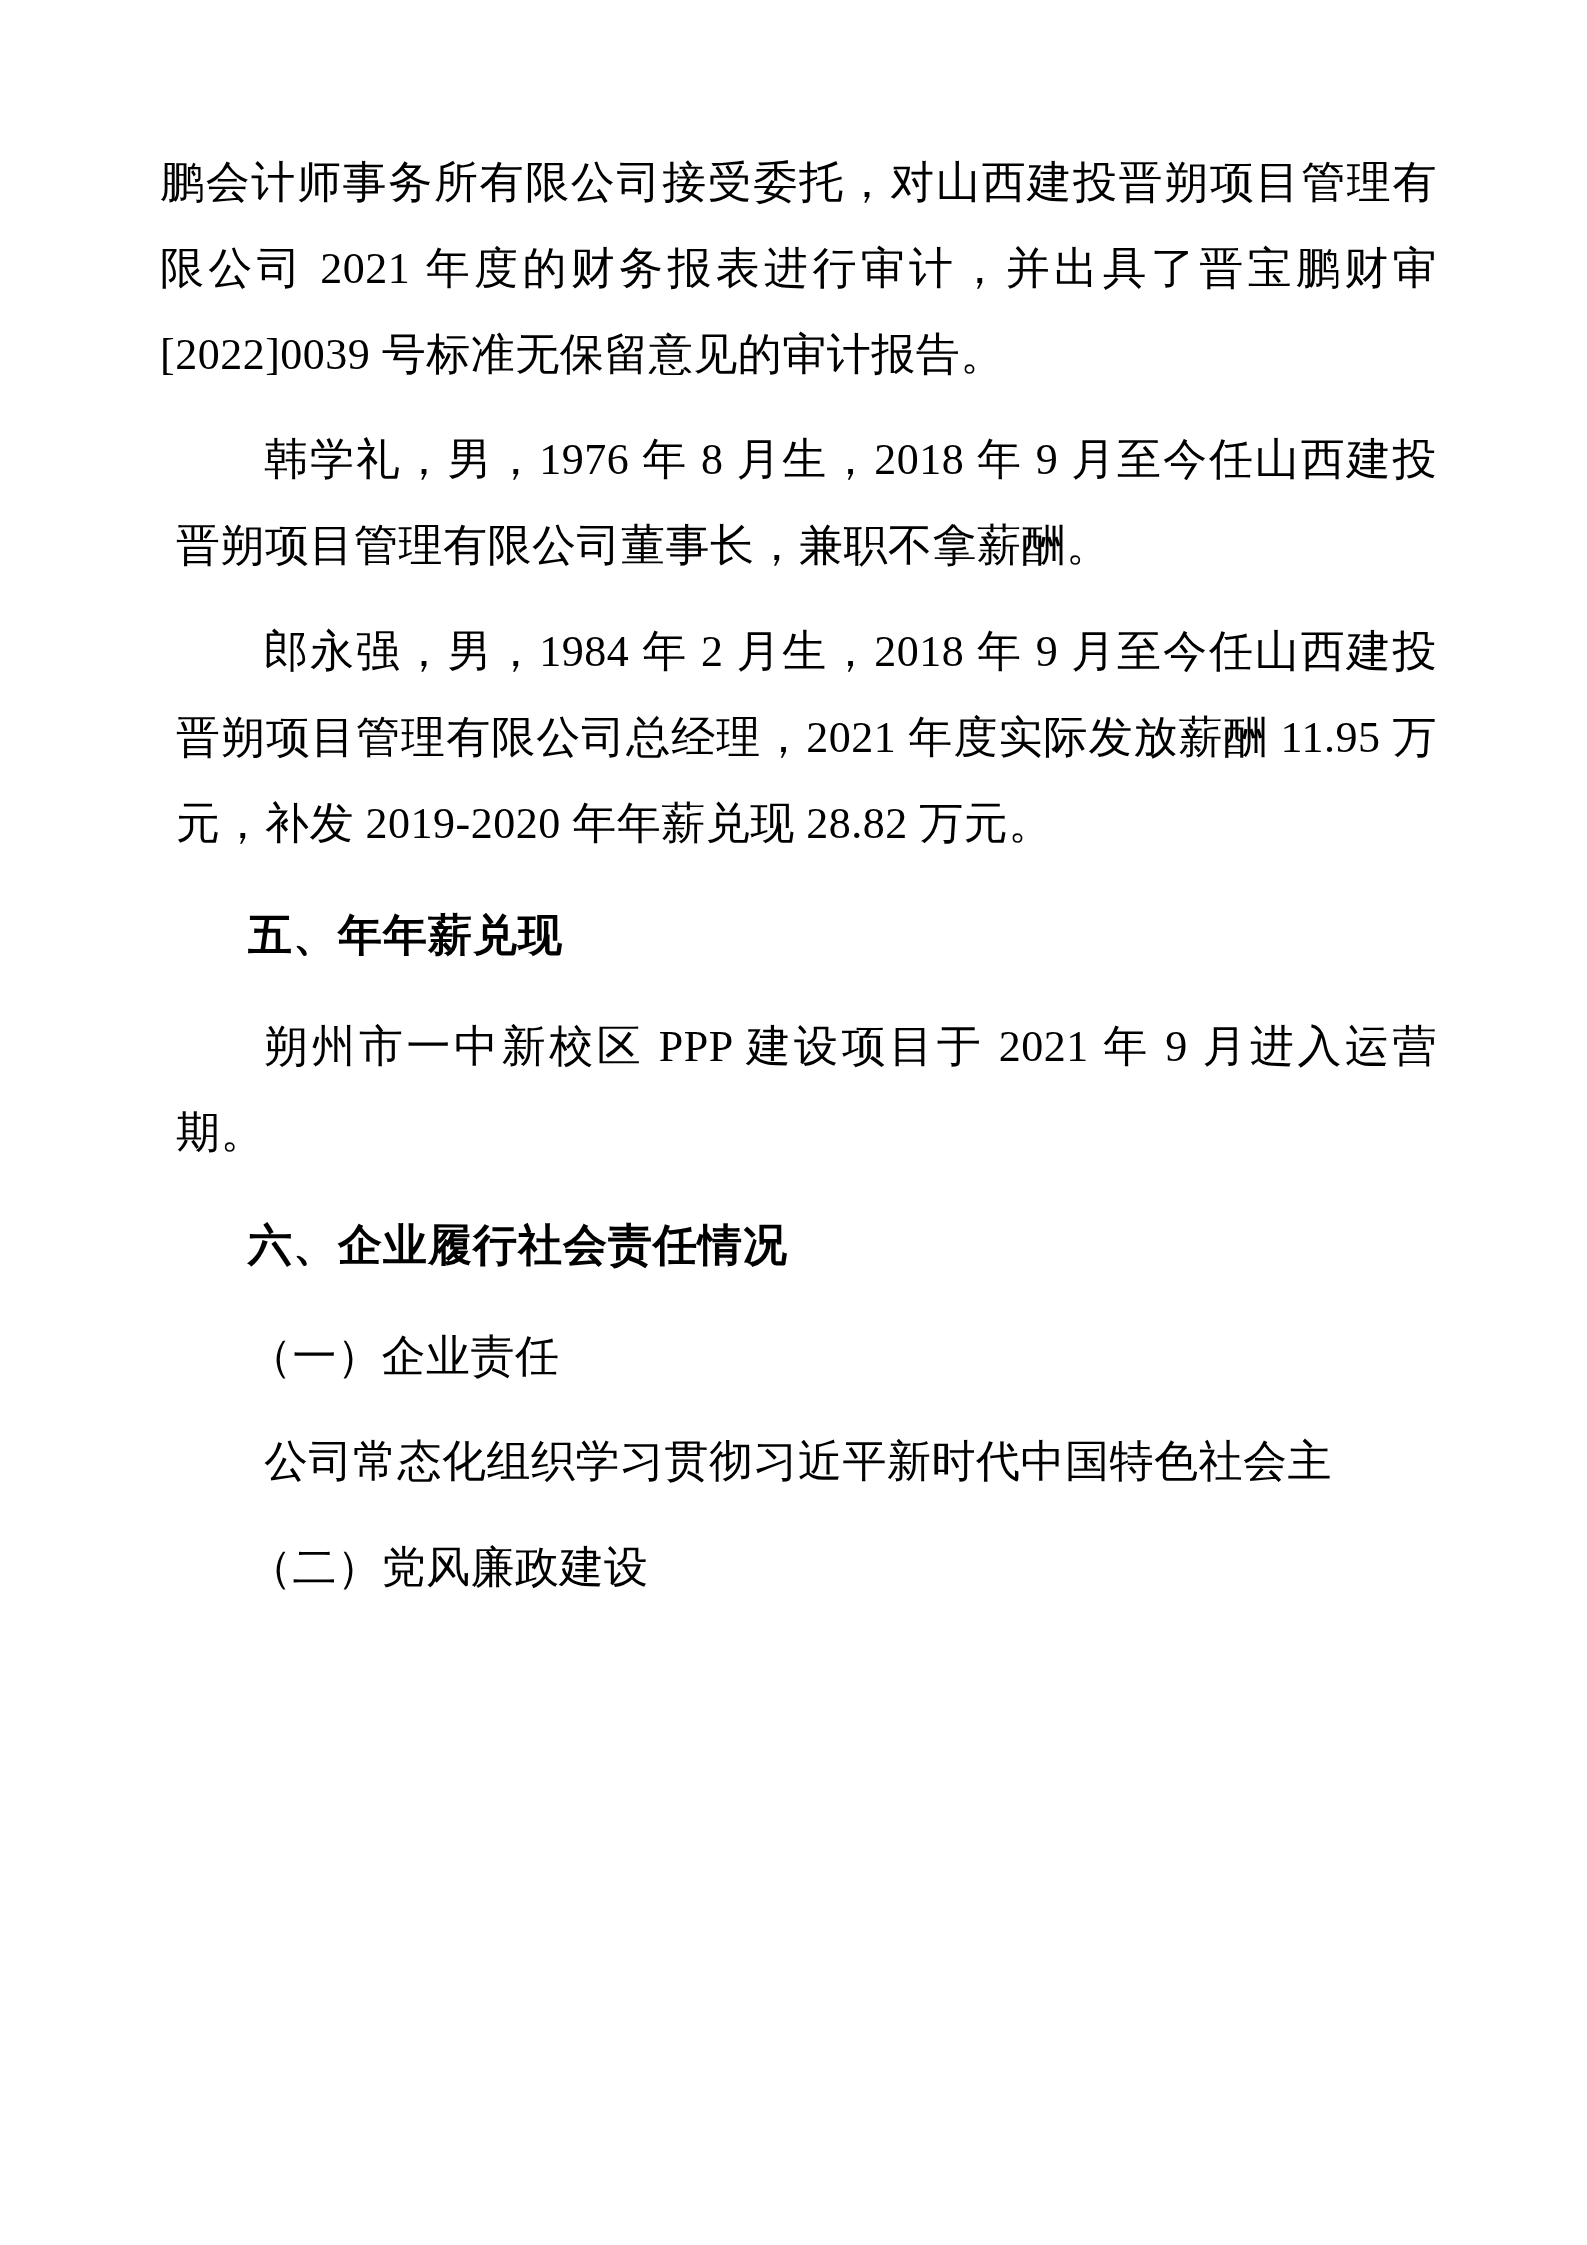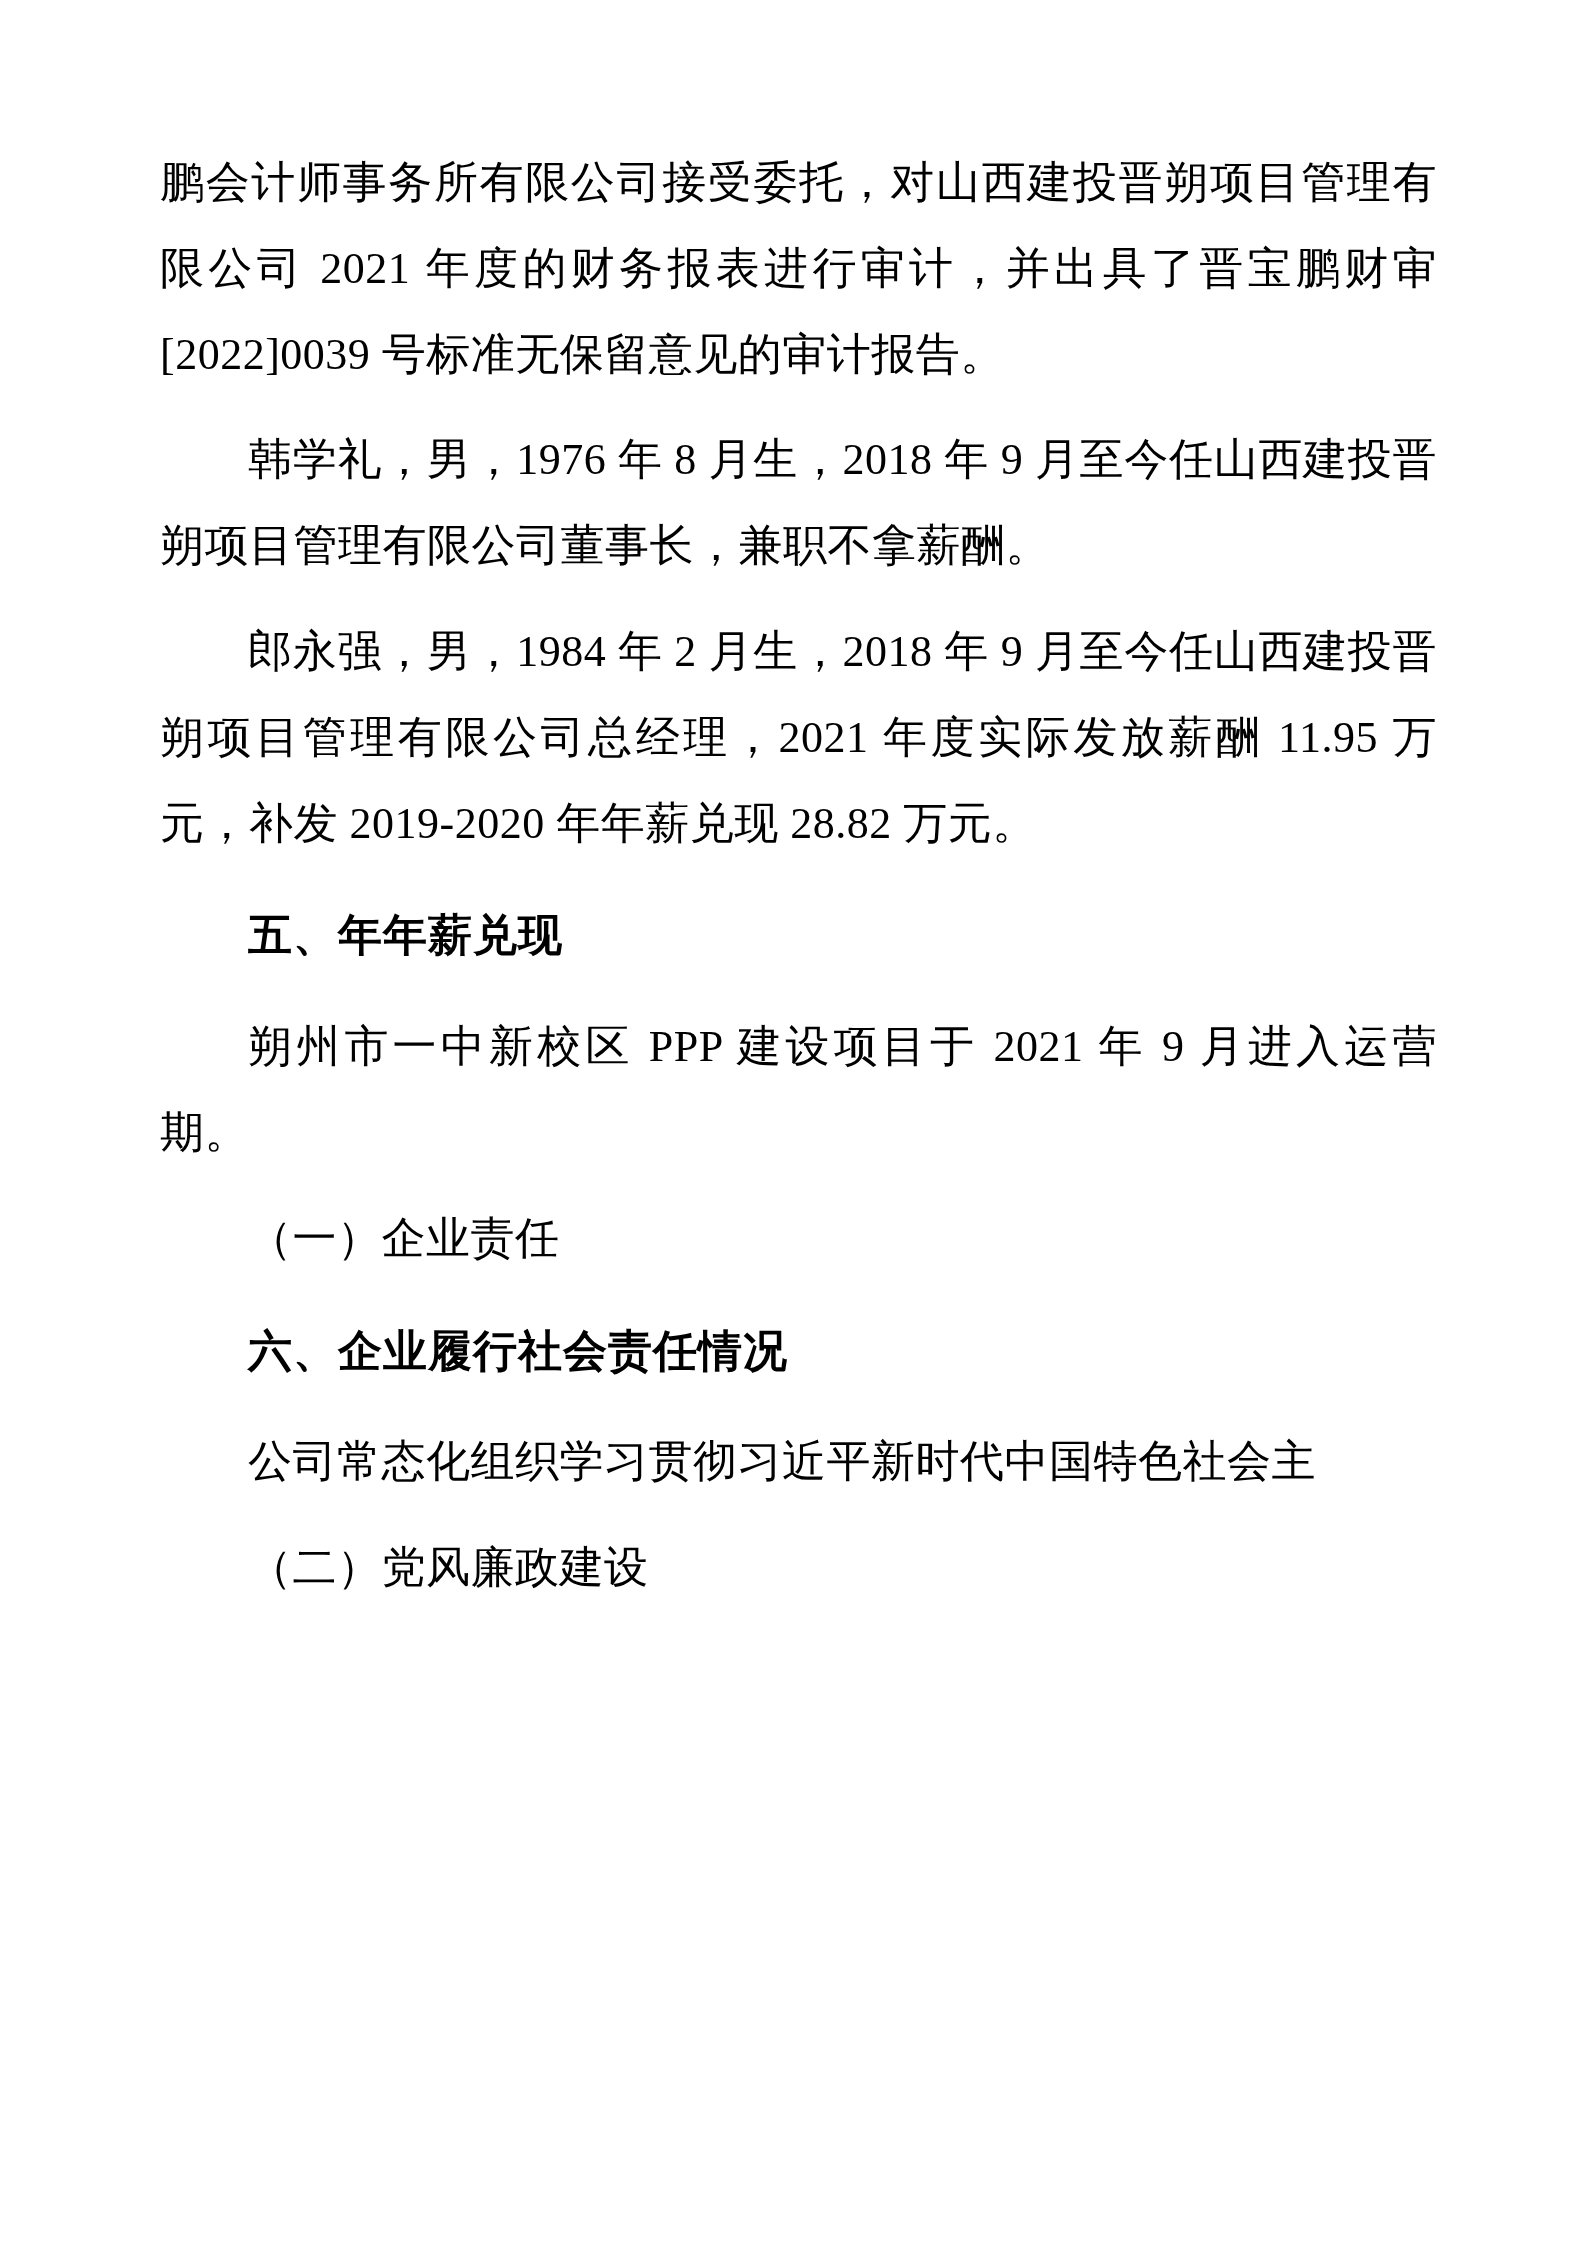--- a/index.html
+++ b/index.html
@@ -25,20 +25,21 @@
     font-size: 44px;
     line-height: 1.95;
     text-align: justify;
     text-justify: inter-ideograph;
     color: #000000;
     margin: 20px 0;
     letter-spacing: 0.5px;
   }
   .indent {
     text-indent: 2em;
+    margin-left: 16px;
   }
   .no-indent {
     text-indent: 0;
   }
   .heading {
     font-family: "Liberation Sans", "DejaVu Sans", sans-serif;
     font-weight: bold;
     text-indent: 2em;
     margin: 26px 0;
     letter-spacing: 1px;
@@ -56,22 +57,22 @@
 
 
   <p class="block indent">韩学礼，男，1976 年 8 月生，2018 年 9 月至今任山西建投晋朔项目管理有限公司董事长，兼职不拿薪酬。</p>
 
   <p class="block indent">郎永强，男，1984 年 2 月生，2018 年 9 月至今任山西建投晋朔项目管理有限公司总经理，2021 年度实际发放薪酬 11.95 万元，补发 2019-2020 年年薪兑现 28.82 万元。</p>
 
   <p class="block heading">五、年年薪兑现</p>
 
   <p class="block indent">朔州市一中新校区 PPP 建设项目于 2021 年 9 月进入运营期。</p>
 
+  <p class="block heading">六、企业履行社会责任情况</p>
+
   <p class="block subheading">（一）企业责任</p>
-
-  <p class="block heading">六、企业履行社会责任情况</p>
 
 
   <p class="block indent">公司常态化组织学习贯彻习近平新时代中国特色社会主</p>
 
   <p class="block subheading">（二）党风廉政建设</p>
 
 </div>
 
 </body></html>

